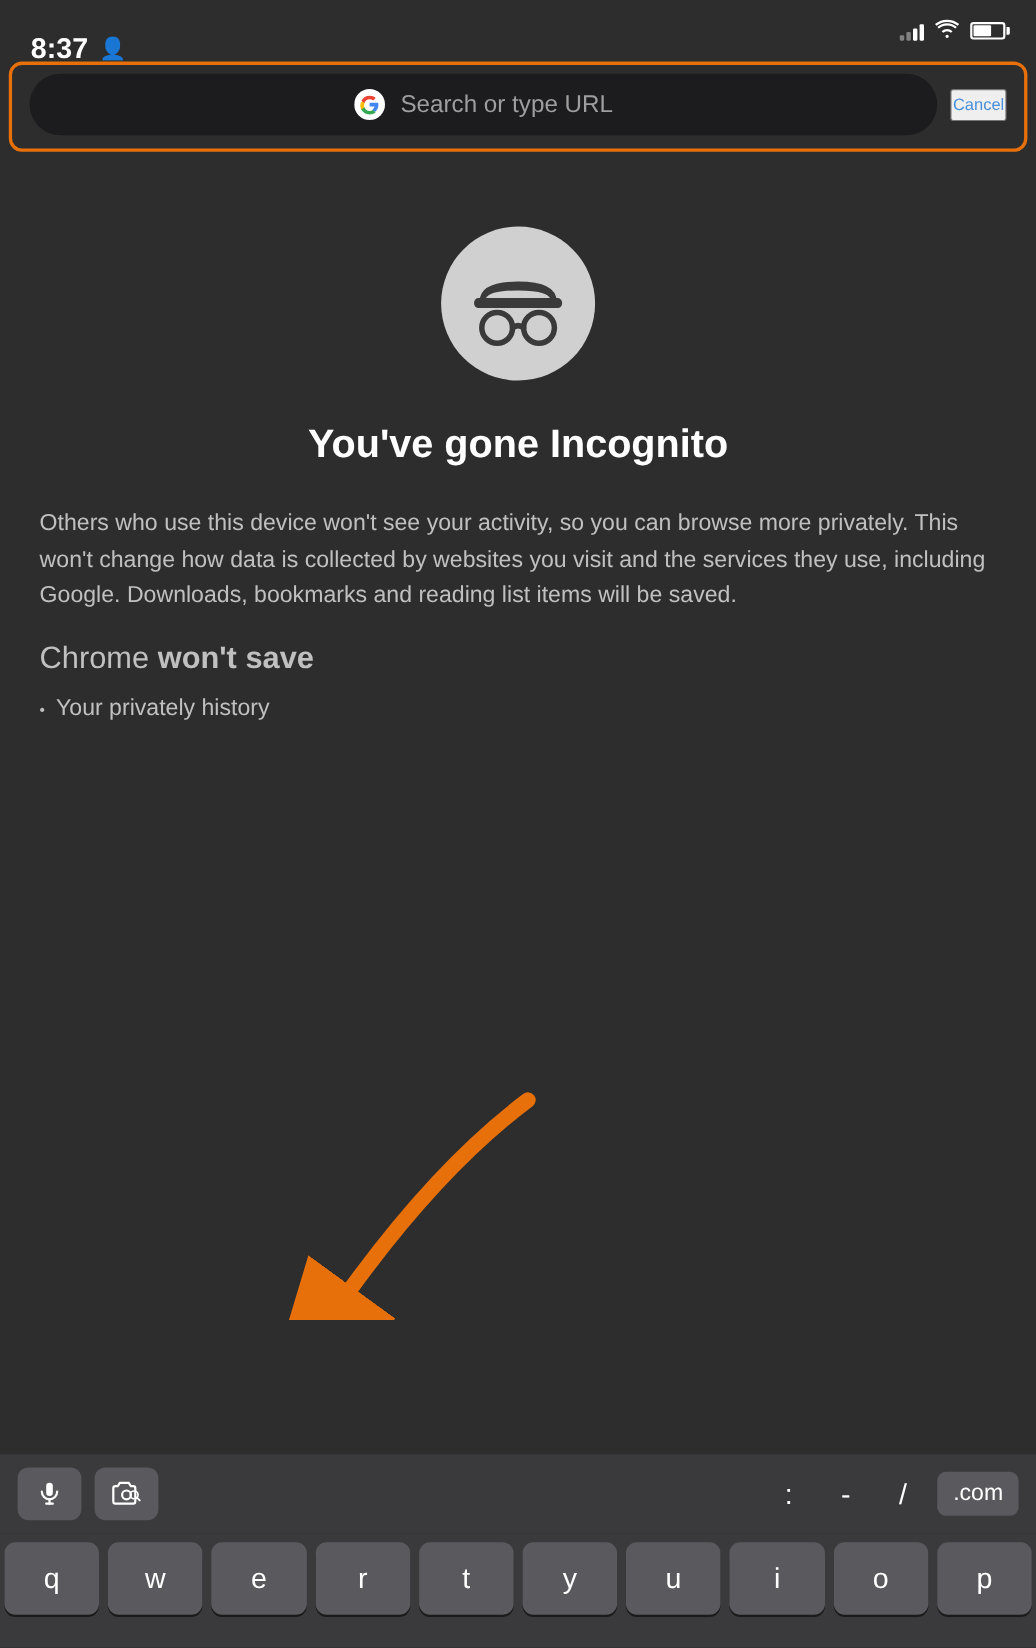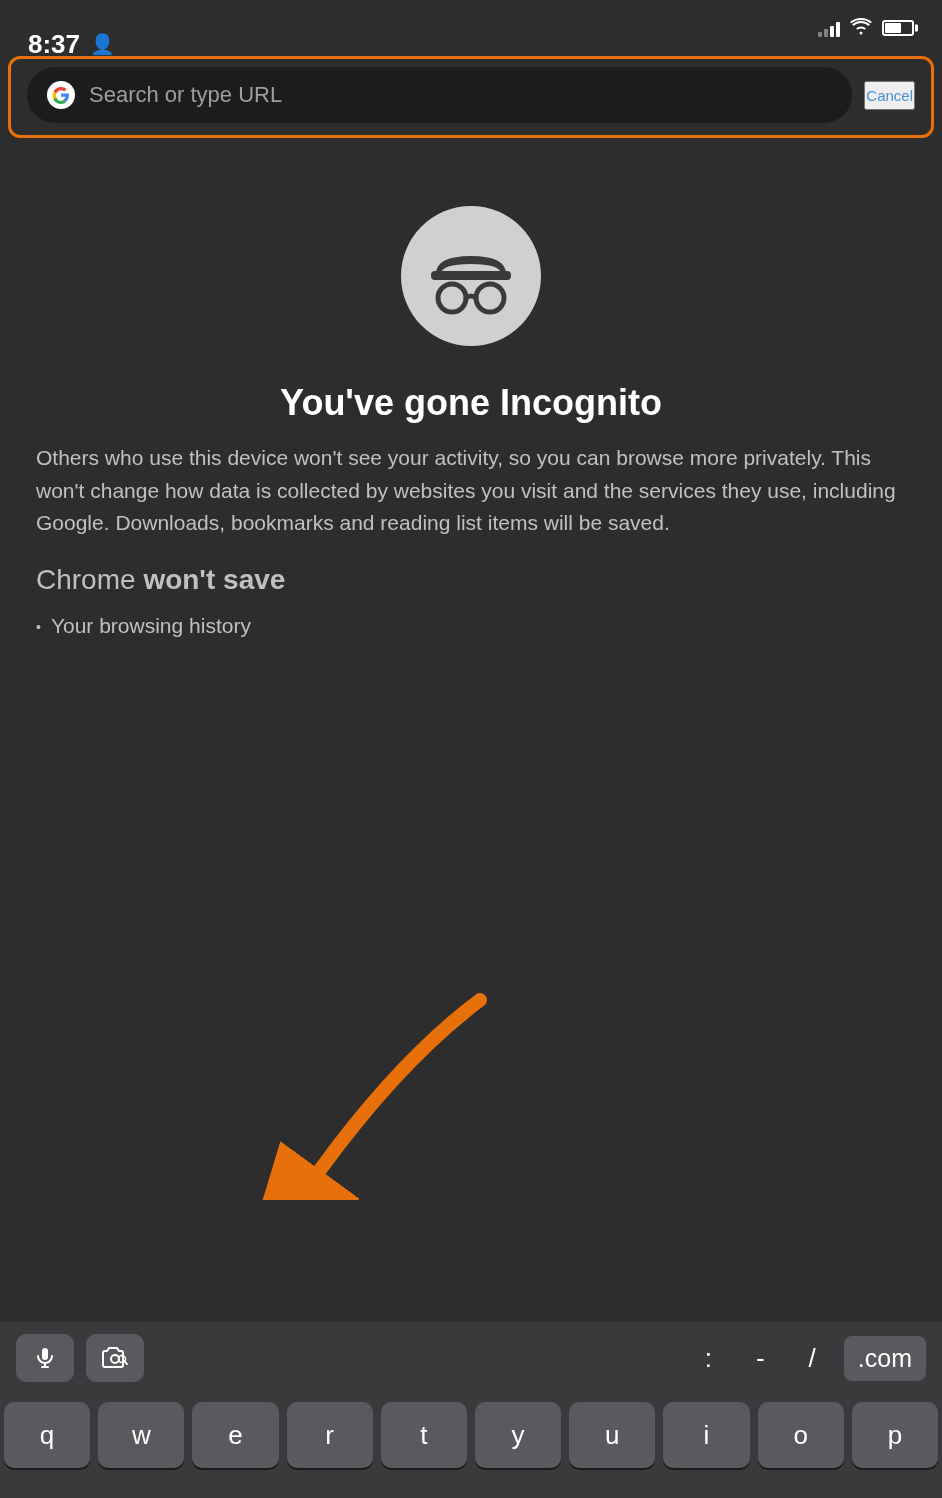--- a/index.html
+++ b/index.html
@@ -100,20 +100,21 @@
       background: #2d2d2d;
     }
     .search-input-wrapper {
       flex: 1;
       background: #1c1c1e;
       border-radius: 28px;
       padding: 14px 20px;
       display: flex;
       align-items: center;
       gap: 14px;
+      justify-content: center;
     }
     .google-g {
       width: 28px;
       height: 28px;
       flex-shrink: 0;
     }
     .search-placeholder {
       font-size: 22px;
       color: #9e9e9e;
     }
@@ -148,21 +149,21 @@
     .incognito-svg {
       width: 90px;
       height: 80px;
     }
 
     .incognito-title {
       font-size: 36px;
       font-weight: 700;
       color: #ffffff;
       text-align: center;
-      margin-bottom: 18px;
+      margin-bottom: 36px;
     }
 
     .incognito-body {
       width: 100%;
       text-align: left;
     }
     .incognito-desc {
       font-size: 21px;
       color: #c0c0c0;
       line-height: 1.55;
@@ -246,21 +247,21 @@
     .kb-symbol-btn {
       font-size: 26px;
       color: #ffffff;
       padding: 0 16px;
       cursor: pointer;
     }
     .kb-com-btn {
       background: #5a5a5e;
       border-radius: 8px;
       padding: 8px 14px;
-      font-size: 25px;
+      font-size: 21px;
       color: #ffffff;
       cursor: pointer;
     }
 
     .keyboard-rows {
       background: #3a3a3c;
       padding: 8px 4px 20px 4px;
     }
     .kb-row {
       display: flex;
@@ -343,21 +344,21 @@
 
   <h1 class="incognito-title">You've gone Incognito</h1>
 
   <div class="incognito-body">
     <p class="incognito-desc">Others who use this device won't see your activity, so you can browse more privately. This won't change how data is collected by websites you visit and the services they use, including Google. Downloads, bookmarks and reading list items will be saved.</p>
     <p class="chrome-wont-save">
       <span>Chrome </span><strong>won't save</strong>
     </p>
     <div class="bullet-item">
       <span class="bullet-dot">•</span>
-      <span>Your browsing history</span>
+      <span>Your privately history</span>
     </div>
   </div>
 </div>
 
 <div class="arrow-container">
   <svg class="arrow-svg" viewBox="0 0 320 220">
     <defs>
       <marker id="arrowhead" markerWidth="10" markerHeight="7" refX="0" refY="3.5" orient="auto">
         <polygon points="0 0, 10 3.5, 0 7" fill="#e8700a"></polygon>
       </marker>

